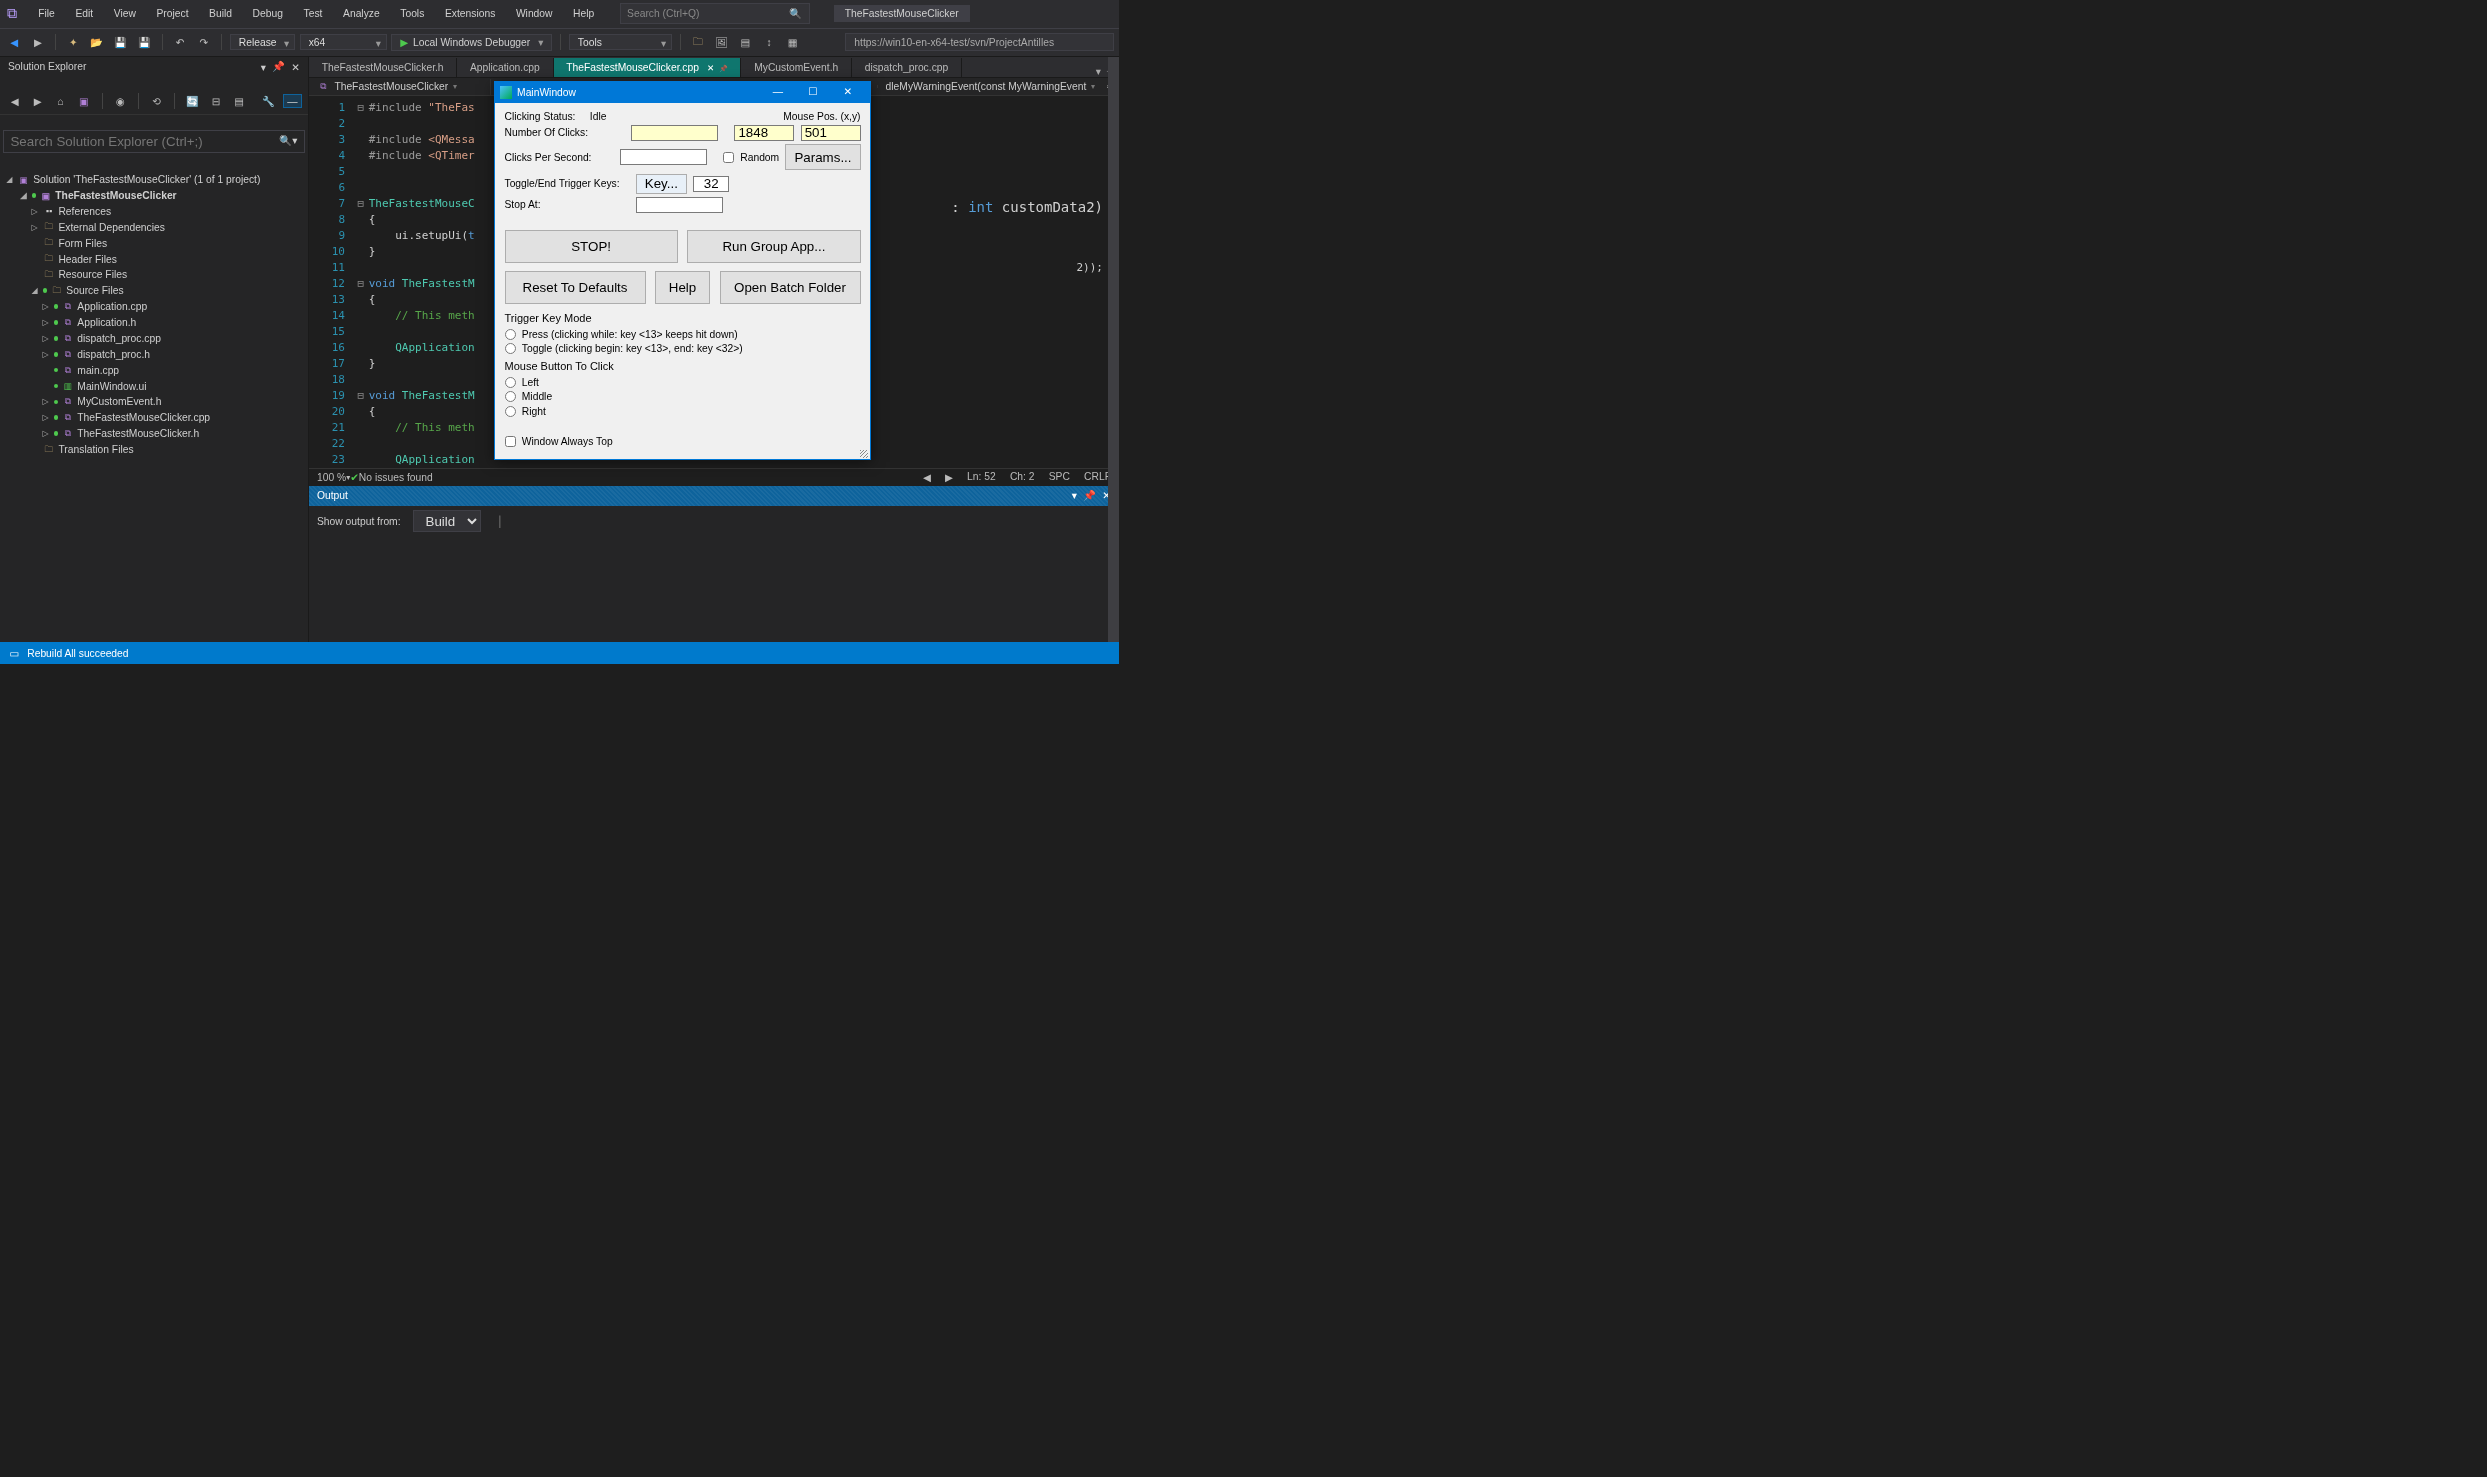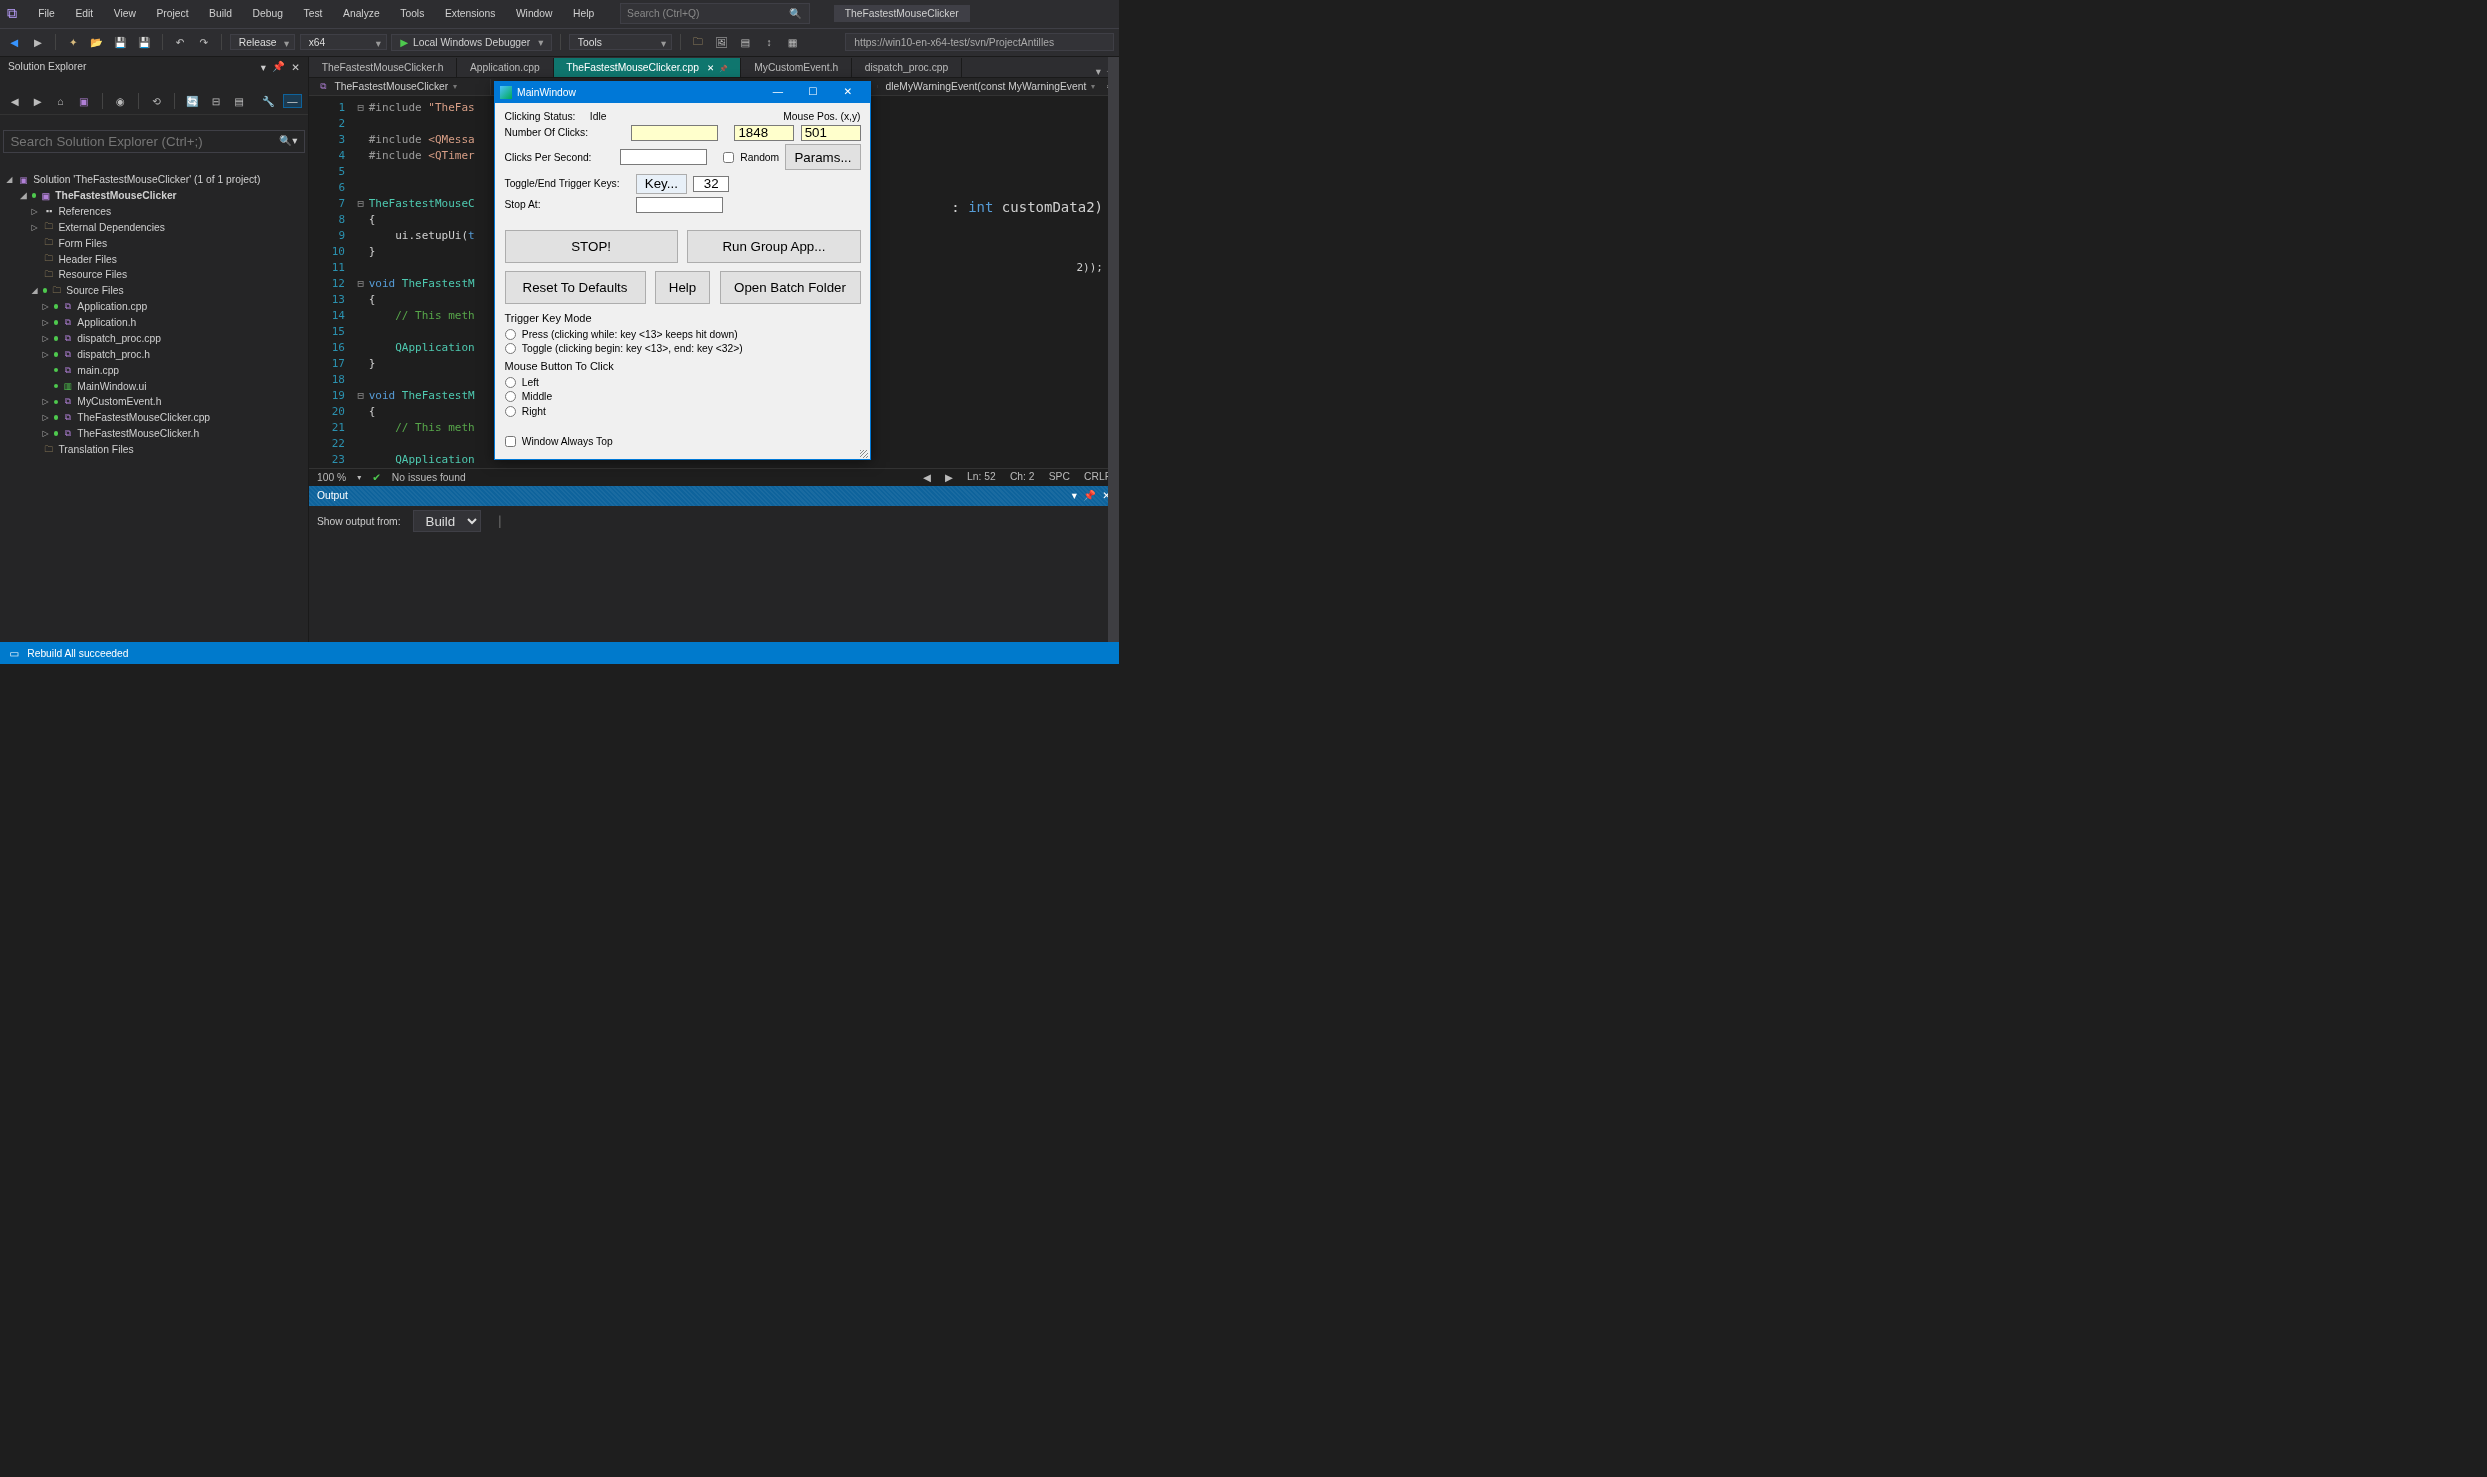--- a/index.html
+++ b/index.html
@@ -62,21 +62,21 @@
 .wide{flex:1;}
 .code{flex:1;display:flex;font-family:Consolas,monospace;font-size:11px;background:#1e1e1e;}
 .gutter{width:47px;text-align:right;padding:3.2px 11px 0 0;color:#2b91af;background:#1e1e1e;line-height:16px;}
 .codelines{flex:1;padding-top:3.2px;line-height:16px;white-space:pre;}
 .fold{display:inline-block;width:9.5px;color:#888;text-align:center;margin-right:3.2px;}
 .kw{color:#569cd6;}
 .typ{color:#4ec9b0;}
 .str{color:#d69d85;}
 .cmt{color:#57a64a;}
 .inc{color:#9b9b9b;}
-.codestatus{height:19px;background:#1e1e1e;border-top:0.8px solid #333;display:flex;align-items:center;padding:0 8px;color:#bbb;gap:11px;}
+.codestatus{height:19px;background:#1e1e1e;border-top:0.8px solid #333;display:flex;align-items:center;padding:0 8px;color:#bbb;}
 .ok{color:#4ec94e;}
 .codestatus .right{margin-left:auto;display:flex;gap:14.2px;}
 .output-head{height:20.6px;background:#0e639c;background-image:repeating-linear-gradient(45deg,rgba(255,255,255,.05) 0 1.6px,transparent 1.6px 3.2px);display:flex;align-items:center;padding:0 8px;color:#fff;}
 .output-head .right{margin-left:auto;display:flex;gap:6.3px;}
 .output-body{background:#252526;height:142px;padding:4.7px 8px;color:#ccc;}
 .out-row{display:flex;align-items:center;gap:12px;}
 .out-row select{background:#333337;color:#ddd;border:0.8px solid #3f3f46;padding:1.6px 8px;}
 .statusbar{position:absolute;bottom:0;left:0;right:0;height:22px;background:#007acc;color:#fff;display:flex;align-items:center;padding:0 9.5px;gap:8px;}
 
 

